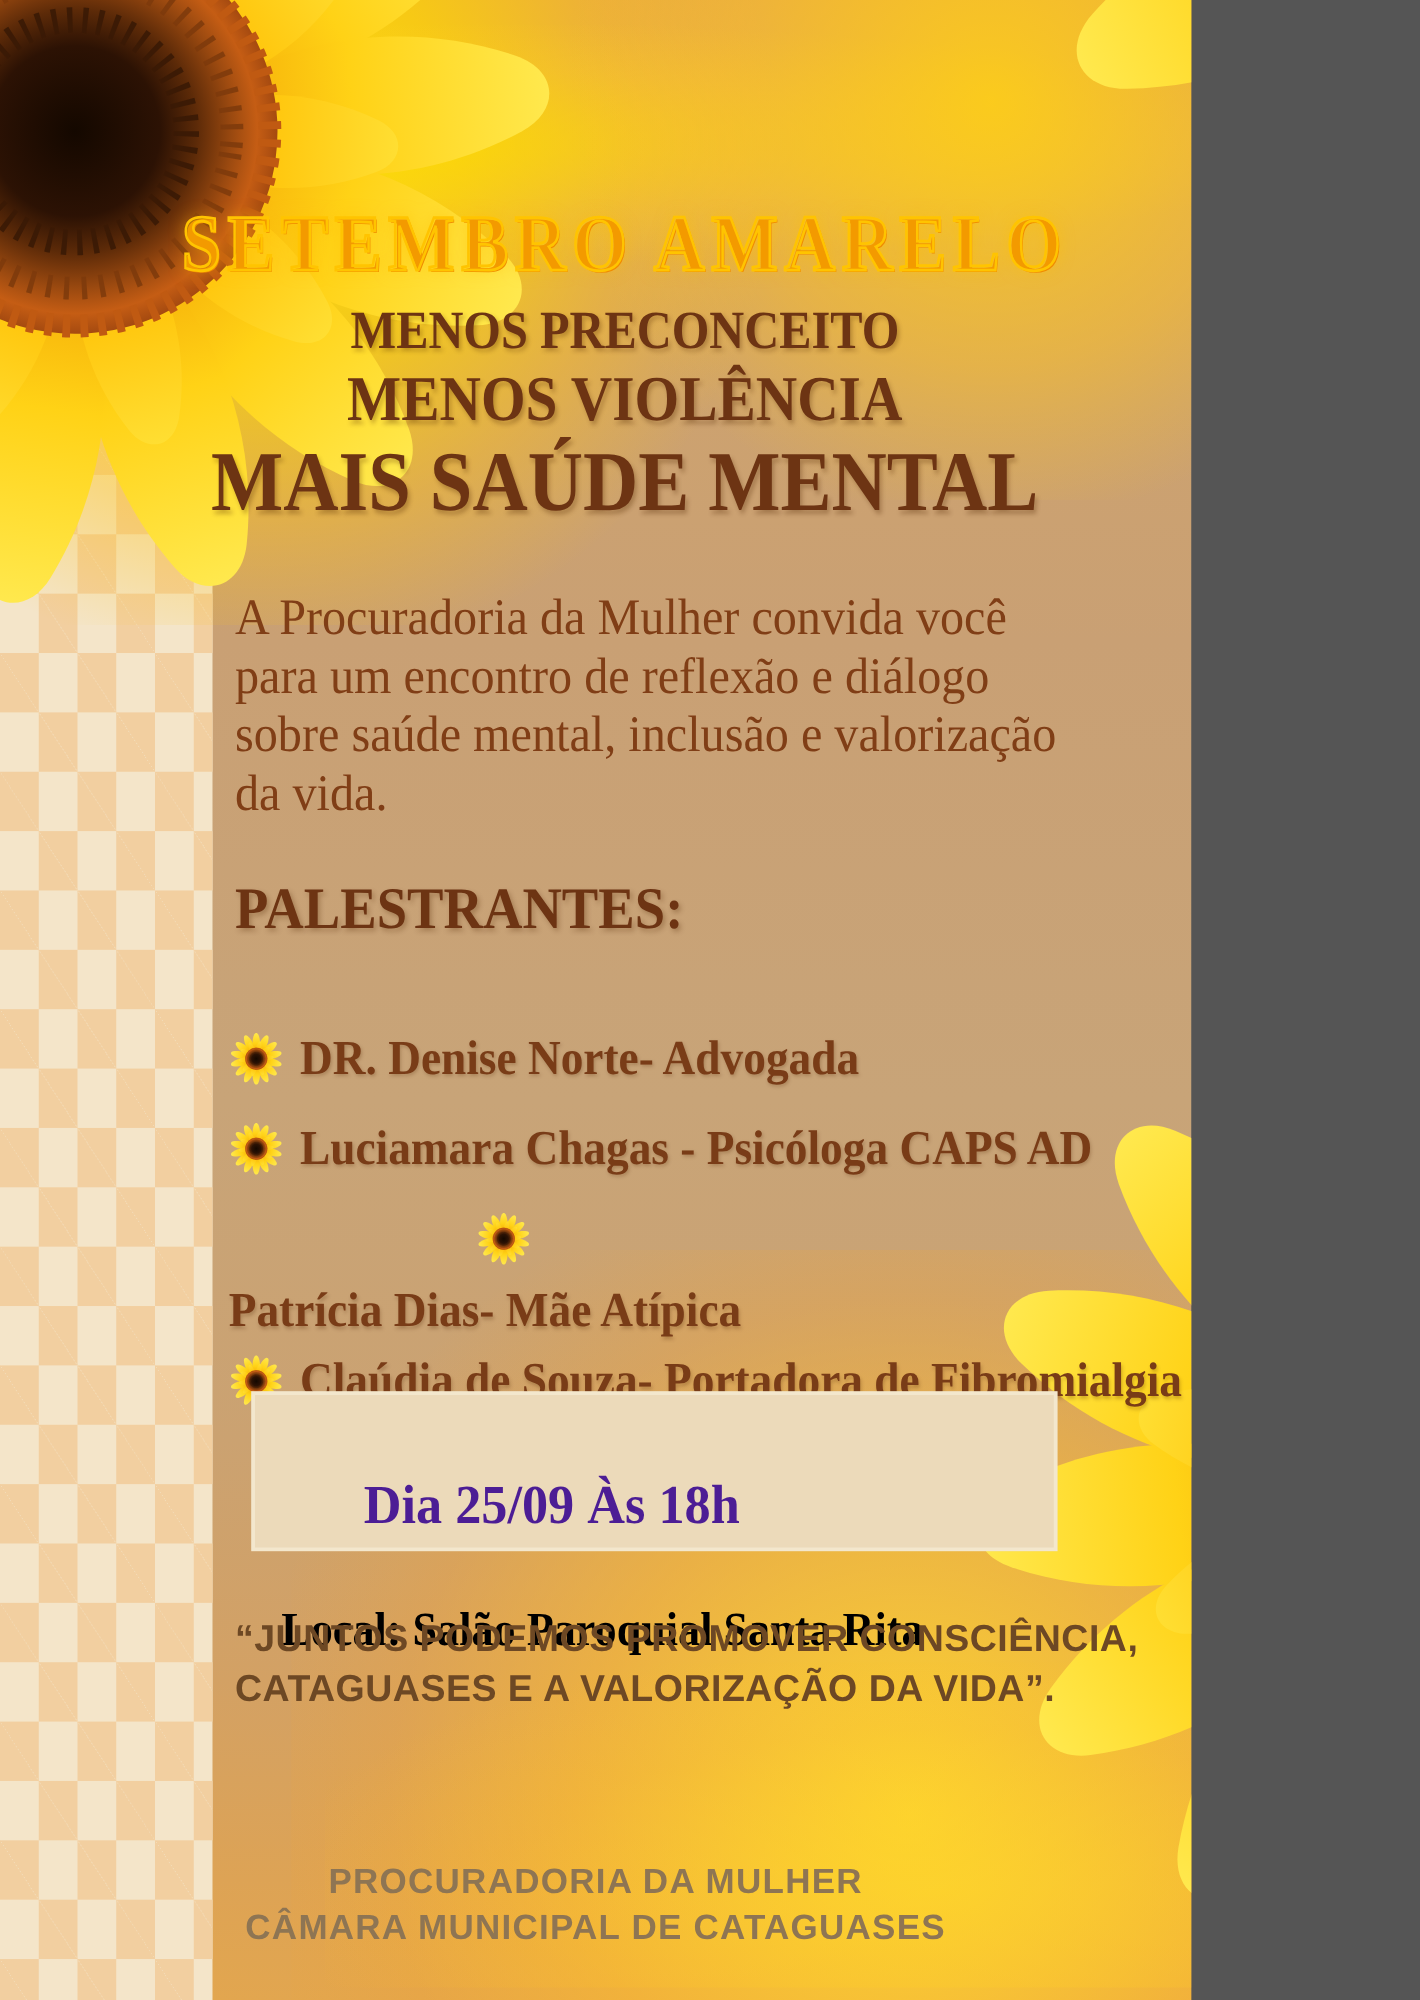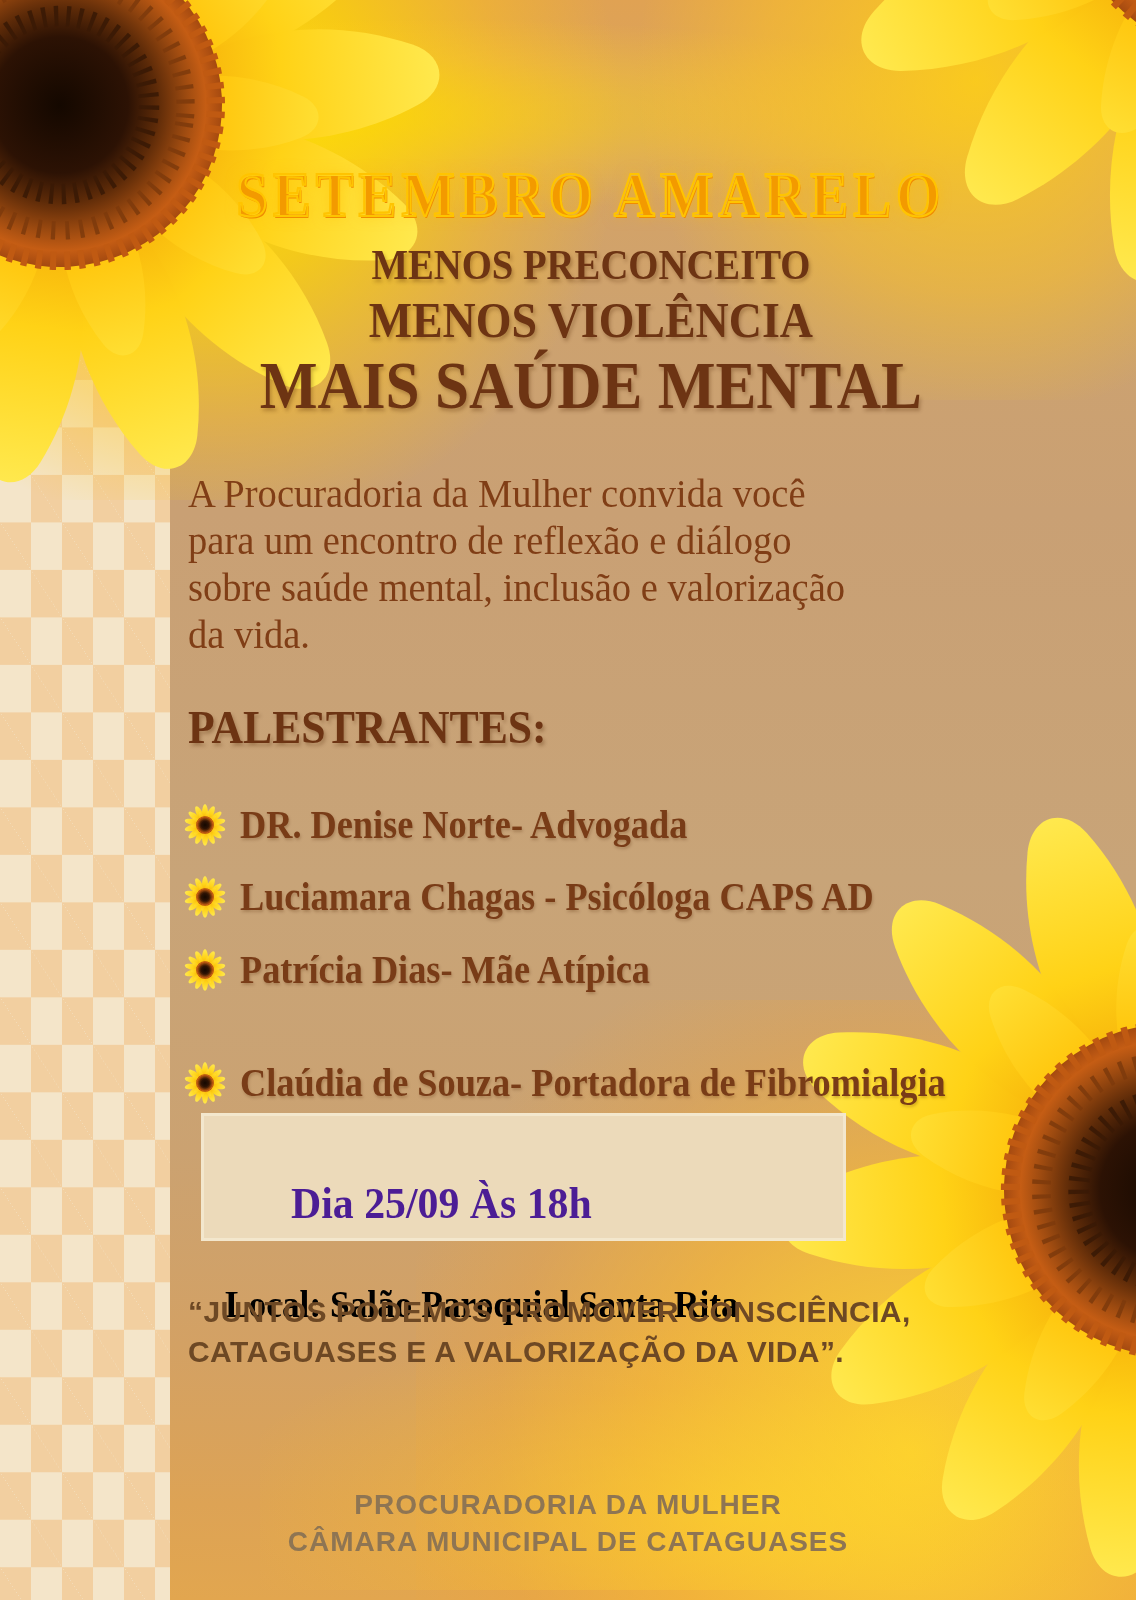--- a/index.html
+++ b/index.html
@@ -1,17 +1,17 @@
 <!DOCTYPE html>
 <html><head>
 <meta charset="utf-8">
 <style>
   html,body{margin:0;padding:0;background:#555;}
   .poster{
-    position:relative; width:1136px; height:1600px; overflow:hidden;
+    position:relative; width:953px; height:1600px; overflow:hidden;
     font-family:"Liberation Serif","DejaVu Serif",serif;
     background:linear-gradient(180deg,
       #e0a253 0%, #d7a363 9%, #cda26f 20%, #c9a074 32%,
       #c8a478 55%, #cba271 72%, #d3a164 84%, #dda355 94%, #e2a64f 100%);
   }
   
   .strip{
     position:absolute; left:0; top:0; width:170px; height:1045px;
     transform:scaleY(1.532); transform-origin:0 0;
     background-color:#f4e5c9;
@@ -72,26 +72,26 @@
   .tagline{font-weight:700; color:#6d3413; text-shadow:2px 3px 4px rgba(80,35,0,.30);}
   .tagline-1{top:240px; font-size:43px;}
   .tagline-2{top:291px; font-size:51px;}
   .tagline-3{top:346px; font-size:68px;}
   .intro{position:absolute; left:188px; top:470px; color:#803e16; font-size:41px; line-height:47px; font-weight:400;}
   .intro .line{white-space:nowrap; transform:scaleX(.94); transform-origin:left center;}
   .speakers-heading{
     position:absolute; left:188px; top:700px; font-size:47px; font-weight:700;
     color:#6d3413; text-shadow:2px 3px 4px rgba(80,35,0,.30);
   }
-  .speaker-item{position:absolute; left:183px; display:flex; align-items:center; gap:13px;}
+  .speaker-item{position:absolute; left:183px; display:flex; align-items:center; gap:13px;margin-top:22px;}
   .speaker-item .txt{
     font-size:39px; font-weight:700; color:#793c17;
     text-shadow:1px 2px 3px rgba(80,35,0,.25);
   }
-  .si-1{top:802px;} .si-2{top:874px;} .si-3{top:947px;} .si-4{top:1060px;}
+  .si-1{top:802px;} .si-2{top:874px;} .si-3{top:947px;flex-direction:column;} .si-4{top:1060px;}
   .bullet-flower{width:44px; height:44px; flex:0 0 auto;}
   .event-box{
     position:absolute; left:201px; top:1113px; width:645px; height:128px;
     background:#ecdaba; box-shadow:inset 0 0 0 3px rgba(255,250,235,.40);
     box-sizing:border-box; padding:14px 24px 0 24px;
   }
   .event-datetime{font-size:44px; font-weight:700; color:#4c1d95; white-space:pre-wrap;}
   .event-location{font-size:38px; font-weight:700; color:#000000; margin-top:2px;}
   .quote{
     position:absolute; left:188px; top:1292px;

